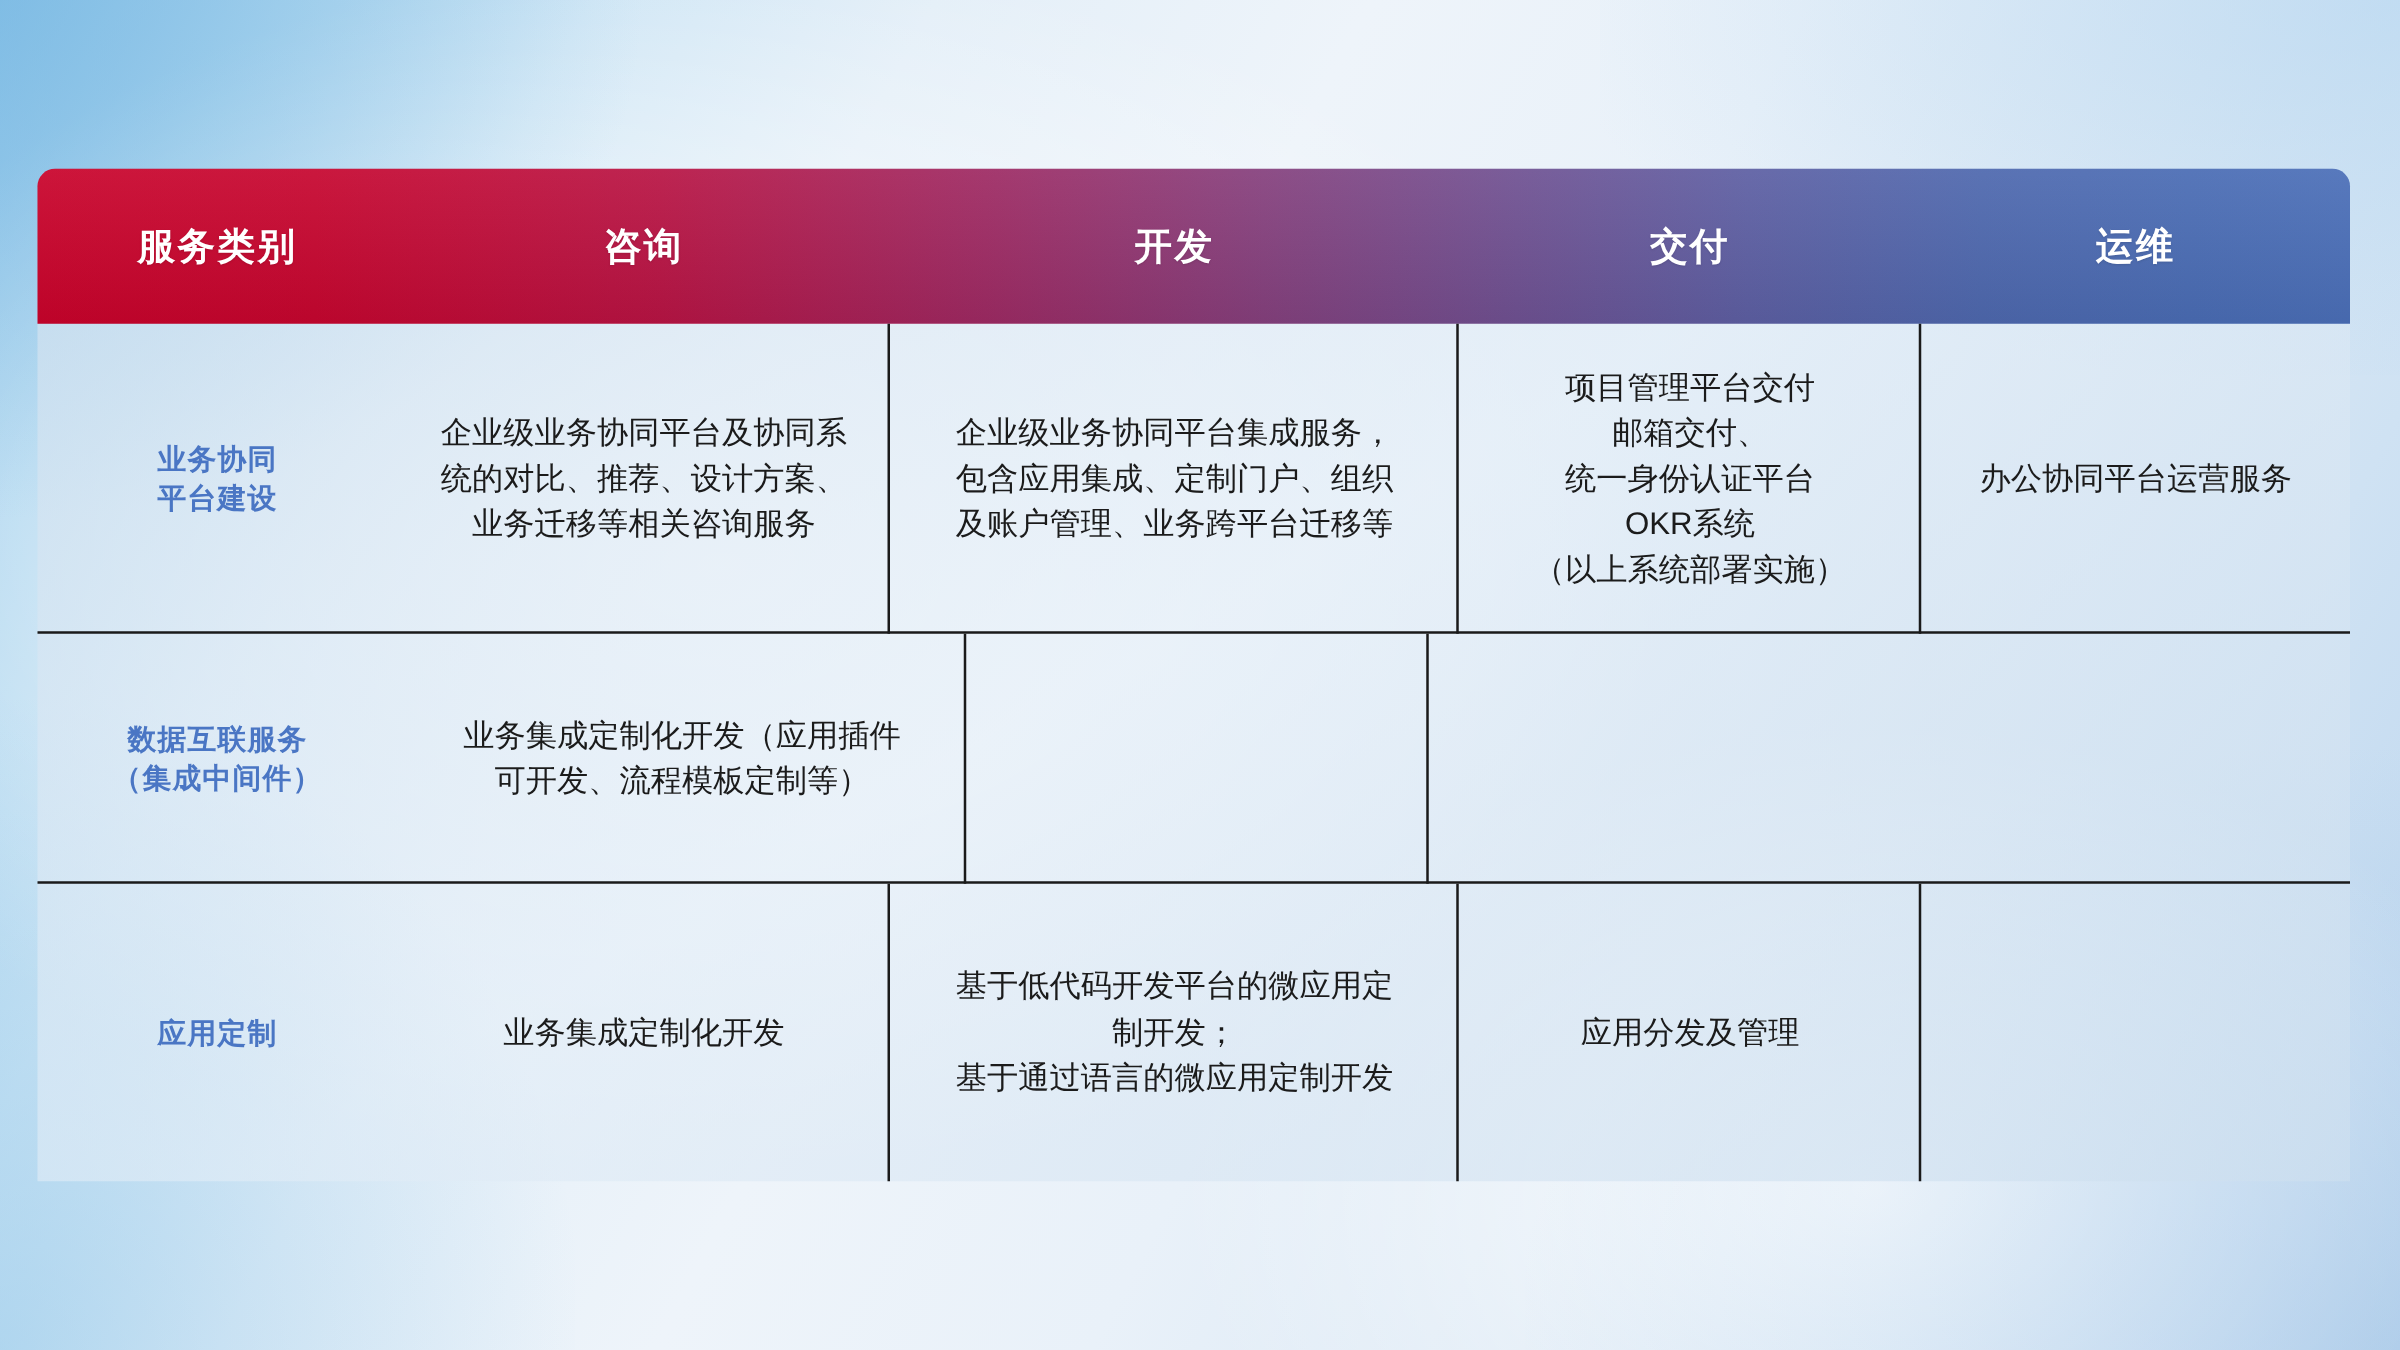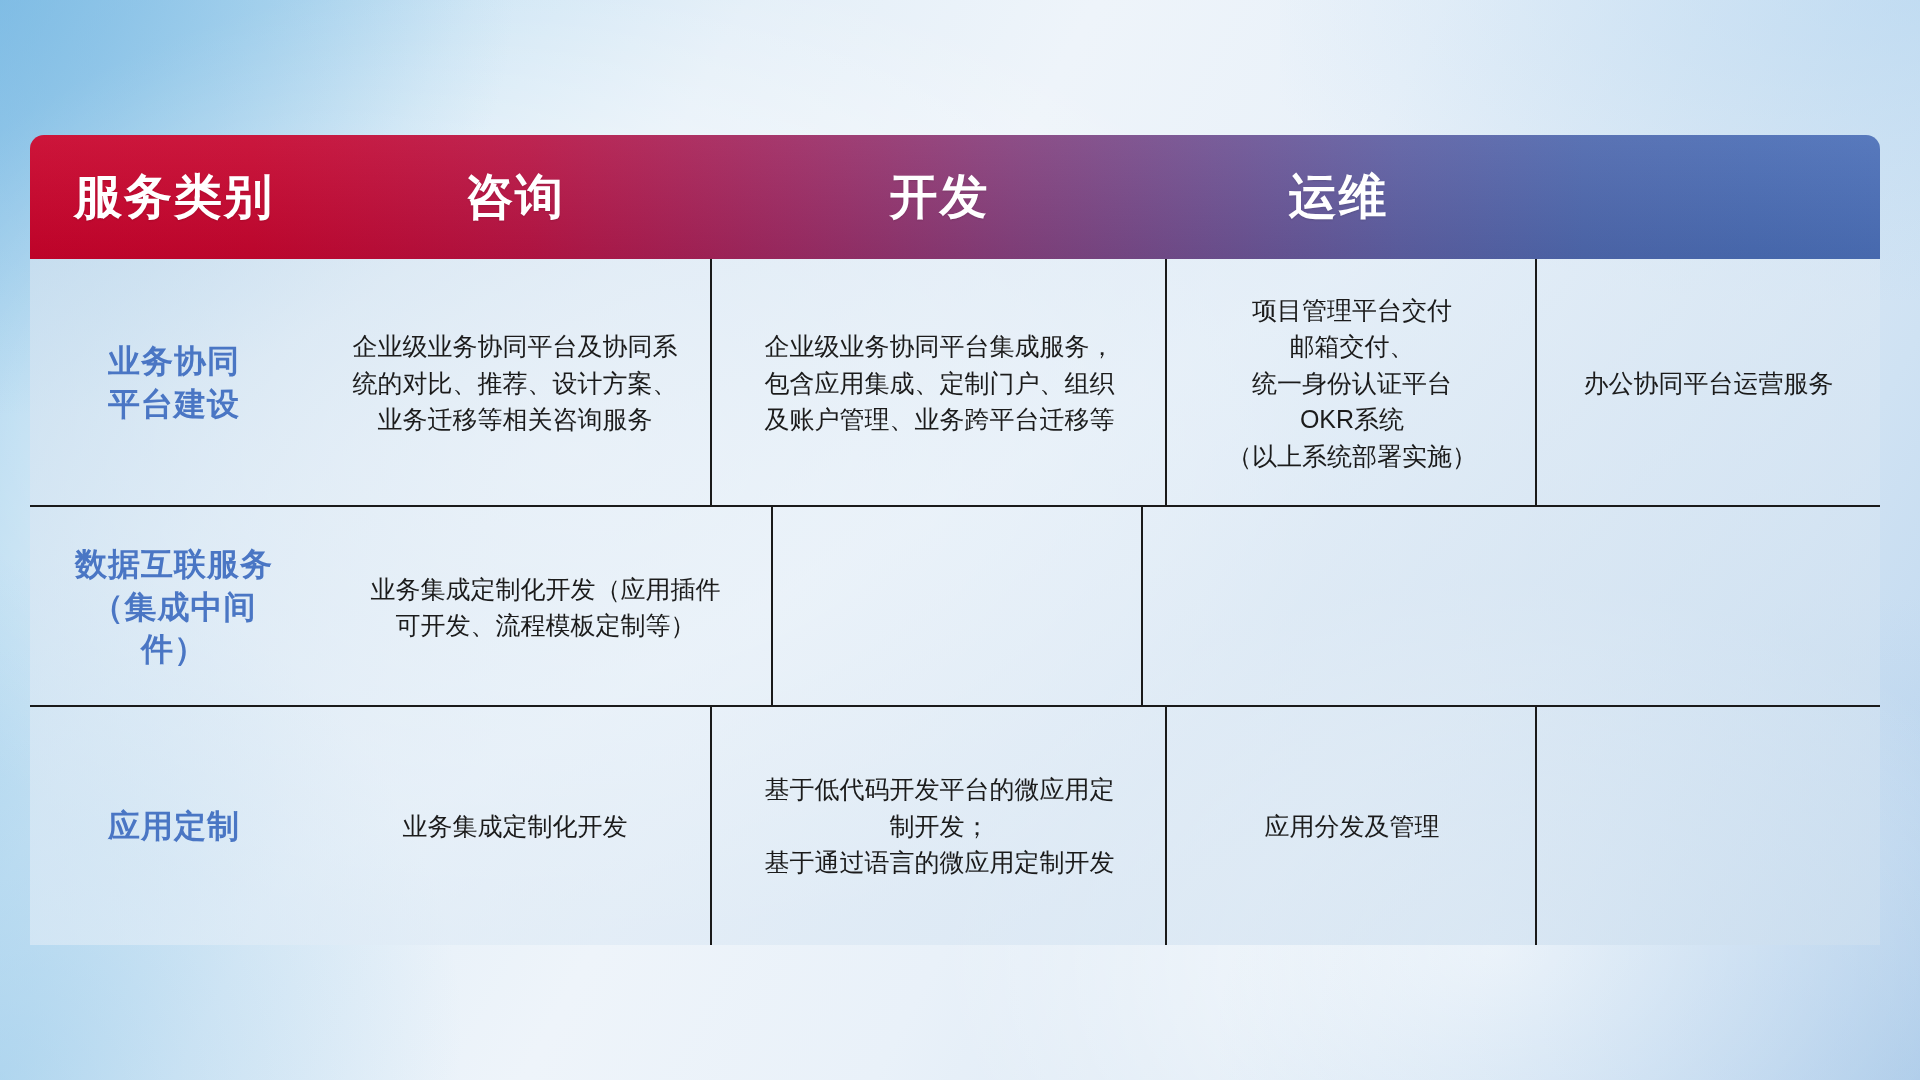--- a/index.html
+++ b/index.html
@@ -74,21 +74,21 @@
     overflow:hidden;
   }
   .thead::after{
     content:"";
     position:absolute; inset:0;
     background:linear-gradient(180deg, rgba(255,255,255,0.07) 0%, rgba(0,0,0,0.06) 100%);
     pointer-events:none;
   }
   .th{
     color:#ffffff;
-    font-size:48px;
+    font-size:30px;
     font-weight:bold;
     text-align:center;
     letter-spacing:2px;
     z-index:2;
     text-shadow:0 1px 2px rgba(0,0,0,0.12);
   }
 
   
   .tbody{
     height:686px;
@@ -129,21 +129,21 @@
   .cell.sep-r::before{
     content:"";
     position:absolute;
     right:0; top:0; bottom:0;
     width:2px;
     background:#1a1a1a;
   }
 
   .cat-label{
     color:#4a76c4;
-    font-size:32px;
+    font-size:23px;
     font-weight:bold;
     line-height:1.34;
     text-align:center;
     letter-spacing:1px;
     white-space:pre-line;
   }
   .body-text{
     color:#1b1b1b;
     font-size:25px;
     line-height:1.46;
@@ -166,20 +166,21 @@
 <div class="bg-tint-tr"></div>
 <div class="bg-tint-bl"></div>
 <div class="bg-tint-br"></div>
 
 <div class="table-wrap">
 
   <div class="thead">
     <div class="th c0">服务类别</div>
     <div class="th c1">咨询</div>
     <div class="th c2">开发</div>
+    <div class="th c3">交付</div>
     <div class="th c4">运维</div>
   </div>
 
   <div class="tbody">
 
     <div class="trow r1">
       <div class="cell c0">
         <div class="cat-label">业务协同
 平台建设</div>
       </div>

